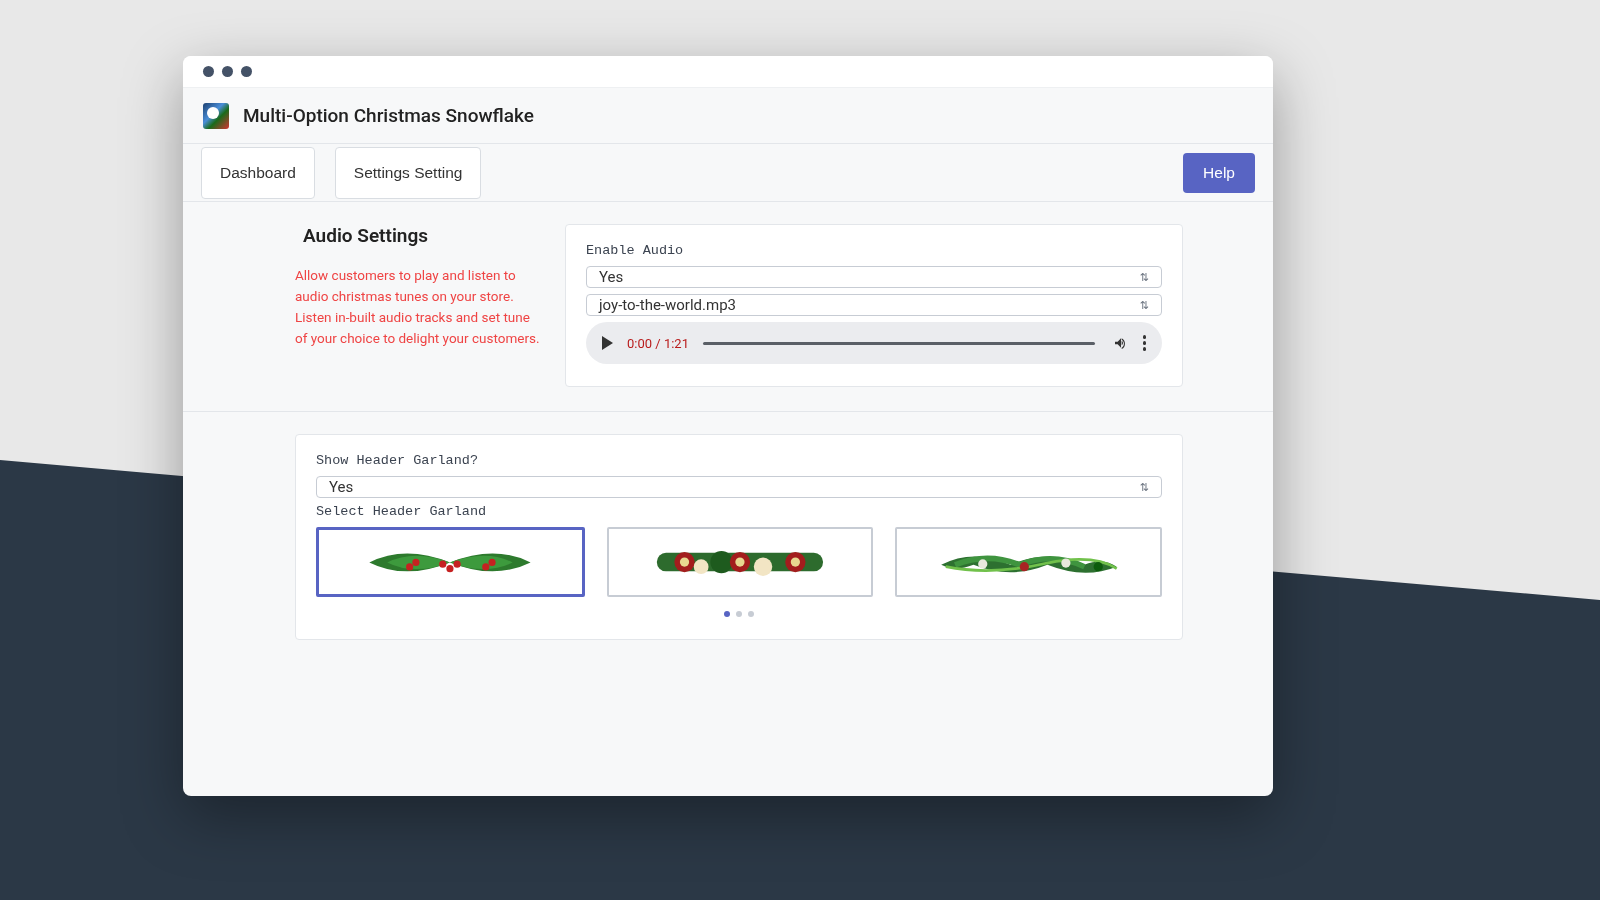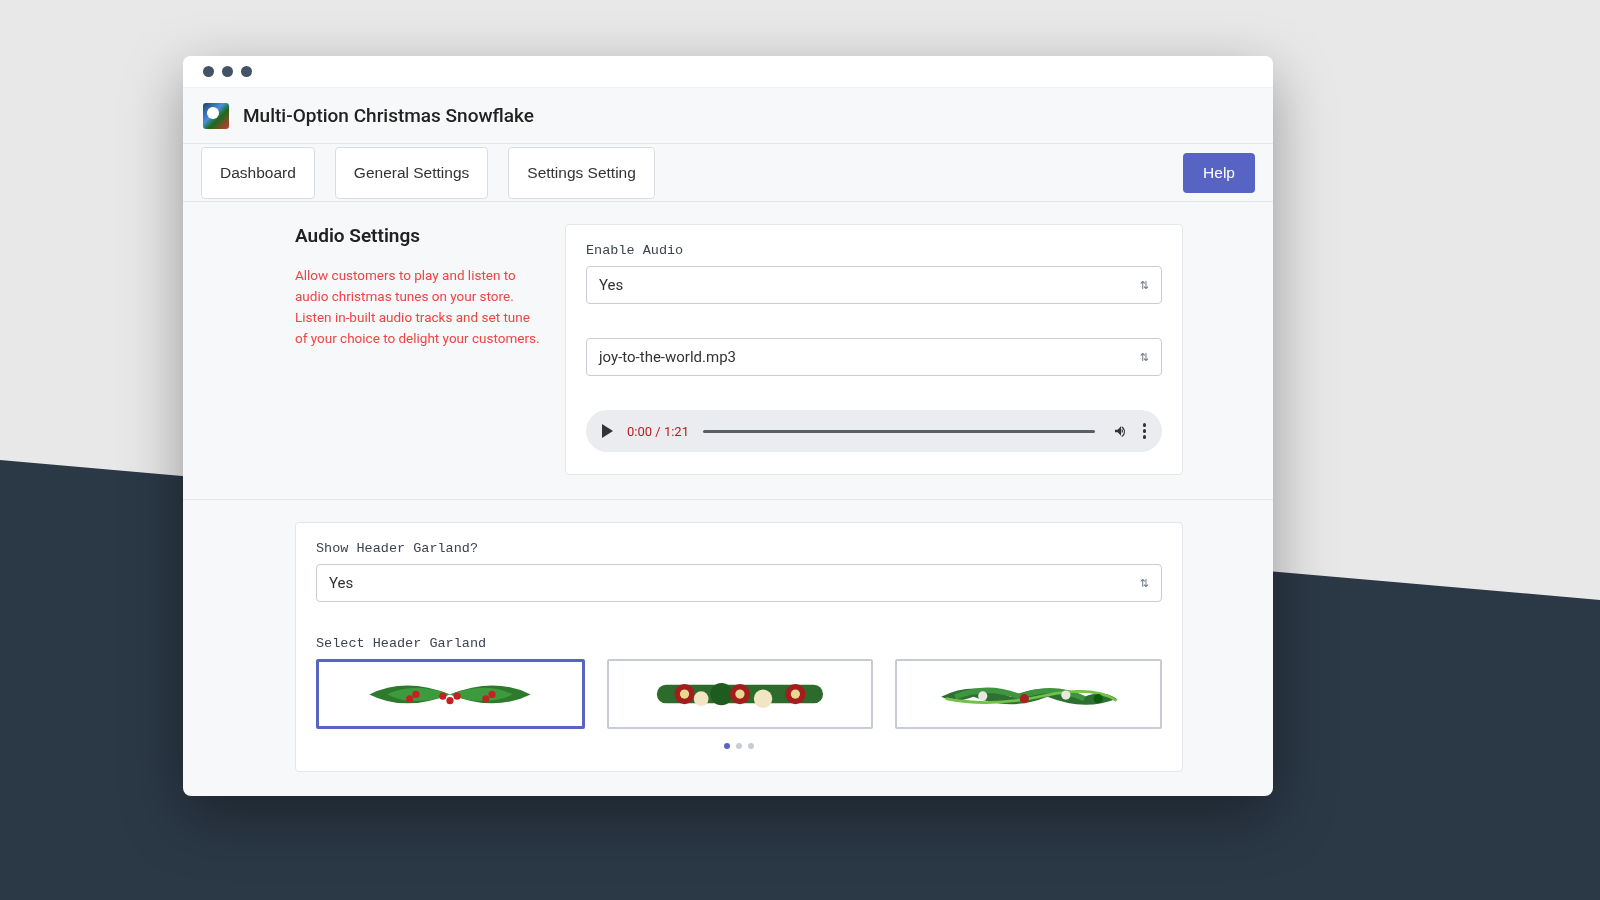--- a/index.html
+++ b/index.html
@@ -92,43 +92,43 @@
   display: flex;
   padding: 22px 90px 24px 112px;
   border-bottom: 1px solid #e3e6ea;
 }
 .section:last-child { border-bottom: none; }
 .section-left {
   width: 270px;
   flex-shrink: 0;
   padding-right: 20px;
 }
-.section-title { font-size: 19px; color: #222; font-weight: 600; margin-bottom: 18px; }
+.section-title { font-size: 19px; color: #222; font-weight: 600; margin-bottom: 18px; margin-left: 8px; }
 .section-desc { font-size: 13.5px; color: #ef4444; line-height: 1.55; }
 .section-right {
   flex: 1;
   background: #fff;
   border: 1px solid #e3e6ea;
   border-radius: 4px;
   padding: 18px 20px 22px 20px;
 }
 .field-label { font-size: 13.5px; color: #3b4350; margin-bottom: 8px; font-family: Liberation Mono, monospace; }
 .select {
   width: 100%;
-  height: 38px;
+  height: 22px;
   border: 1px solid #c7ccd4;
   border-radius: 4px;
   padding: 0 12px;
   font-size: 15px;
   color: #333;
   background: #fff;
   position: relative;
   display: flex; align-items: center;
   cursor: pointer;
-  margin-bottom: 34px;
+  margin-bottom: 6px;
 }
 .select-caret {
   position: absolute; right: 12px; top: 50%; transform: translateY(-50%);
   color: #6b7480; font-size: 11px; line-height: 1;
 }
 .audio-player {
   height: 42px;
   background: #ebecef;
   border-radius: 22px;
   display: flex; align-items: center;
@@ -197,21 +197,20 @@
     <span class="dot"></span>
   </div>
 
   <div class="header">
     <div class="app-icon"></div>
     <div class="app-title">Multi-Option Christmas Snowflake</div>
   </div>
 
   <div class="navbar">
     <button class="nav-btn">Dashboard</button>
-    <button class="nav-btn">General Settings</button>
     <button class="nav-btn">Settings Setting</button>
     <button class="help-btn">Help</button>
   </div>
 
   <div class="content">
 
     <div class="section">
       <div class="section-left">
         <div class="section-title">Audio Settings</div>
         <div class="section-desc">Allow customers to play and listen to audio christmas tunes on your store. Listen in-built audio tracks and set tune of your choice to delight your customers.</div>

